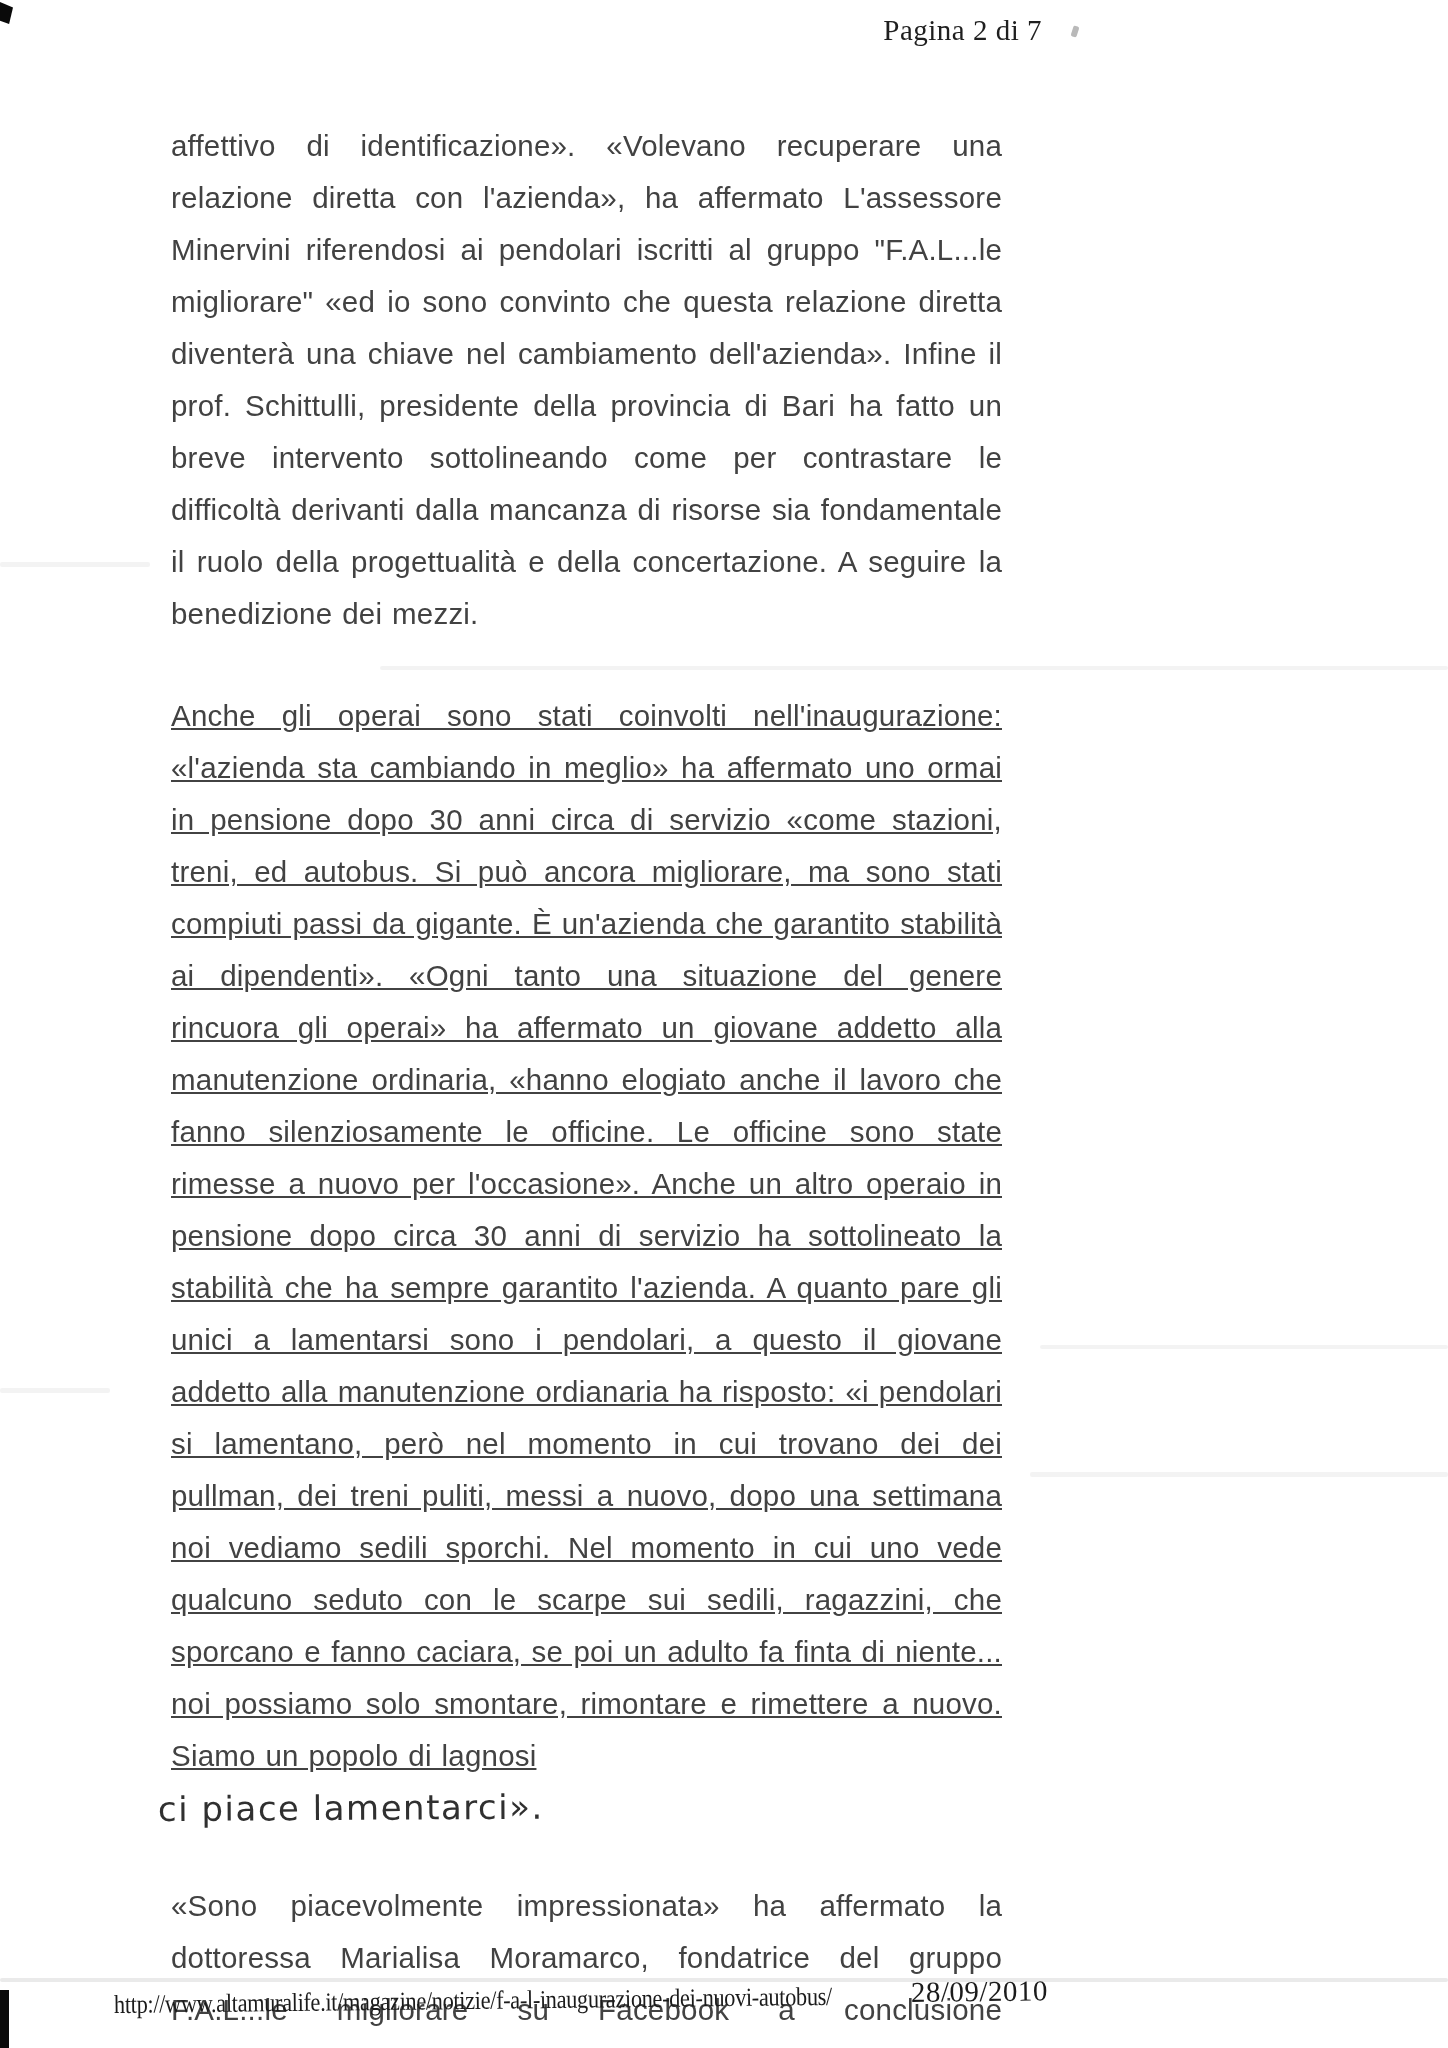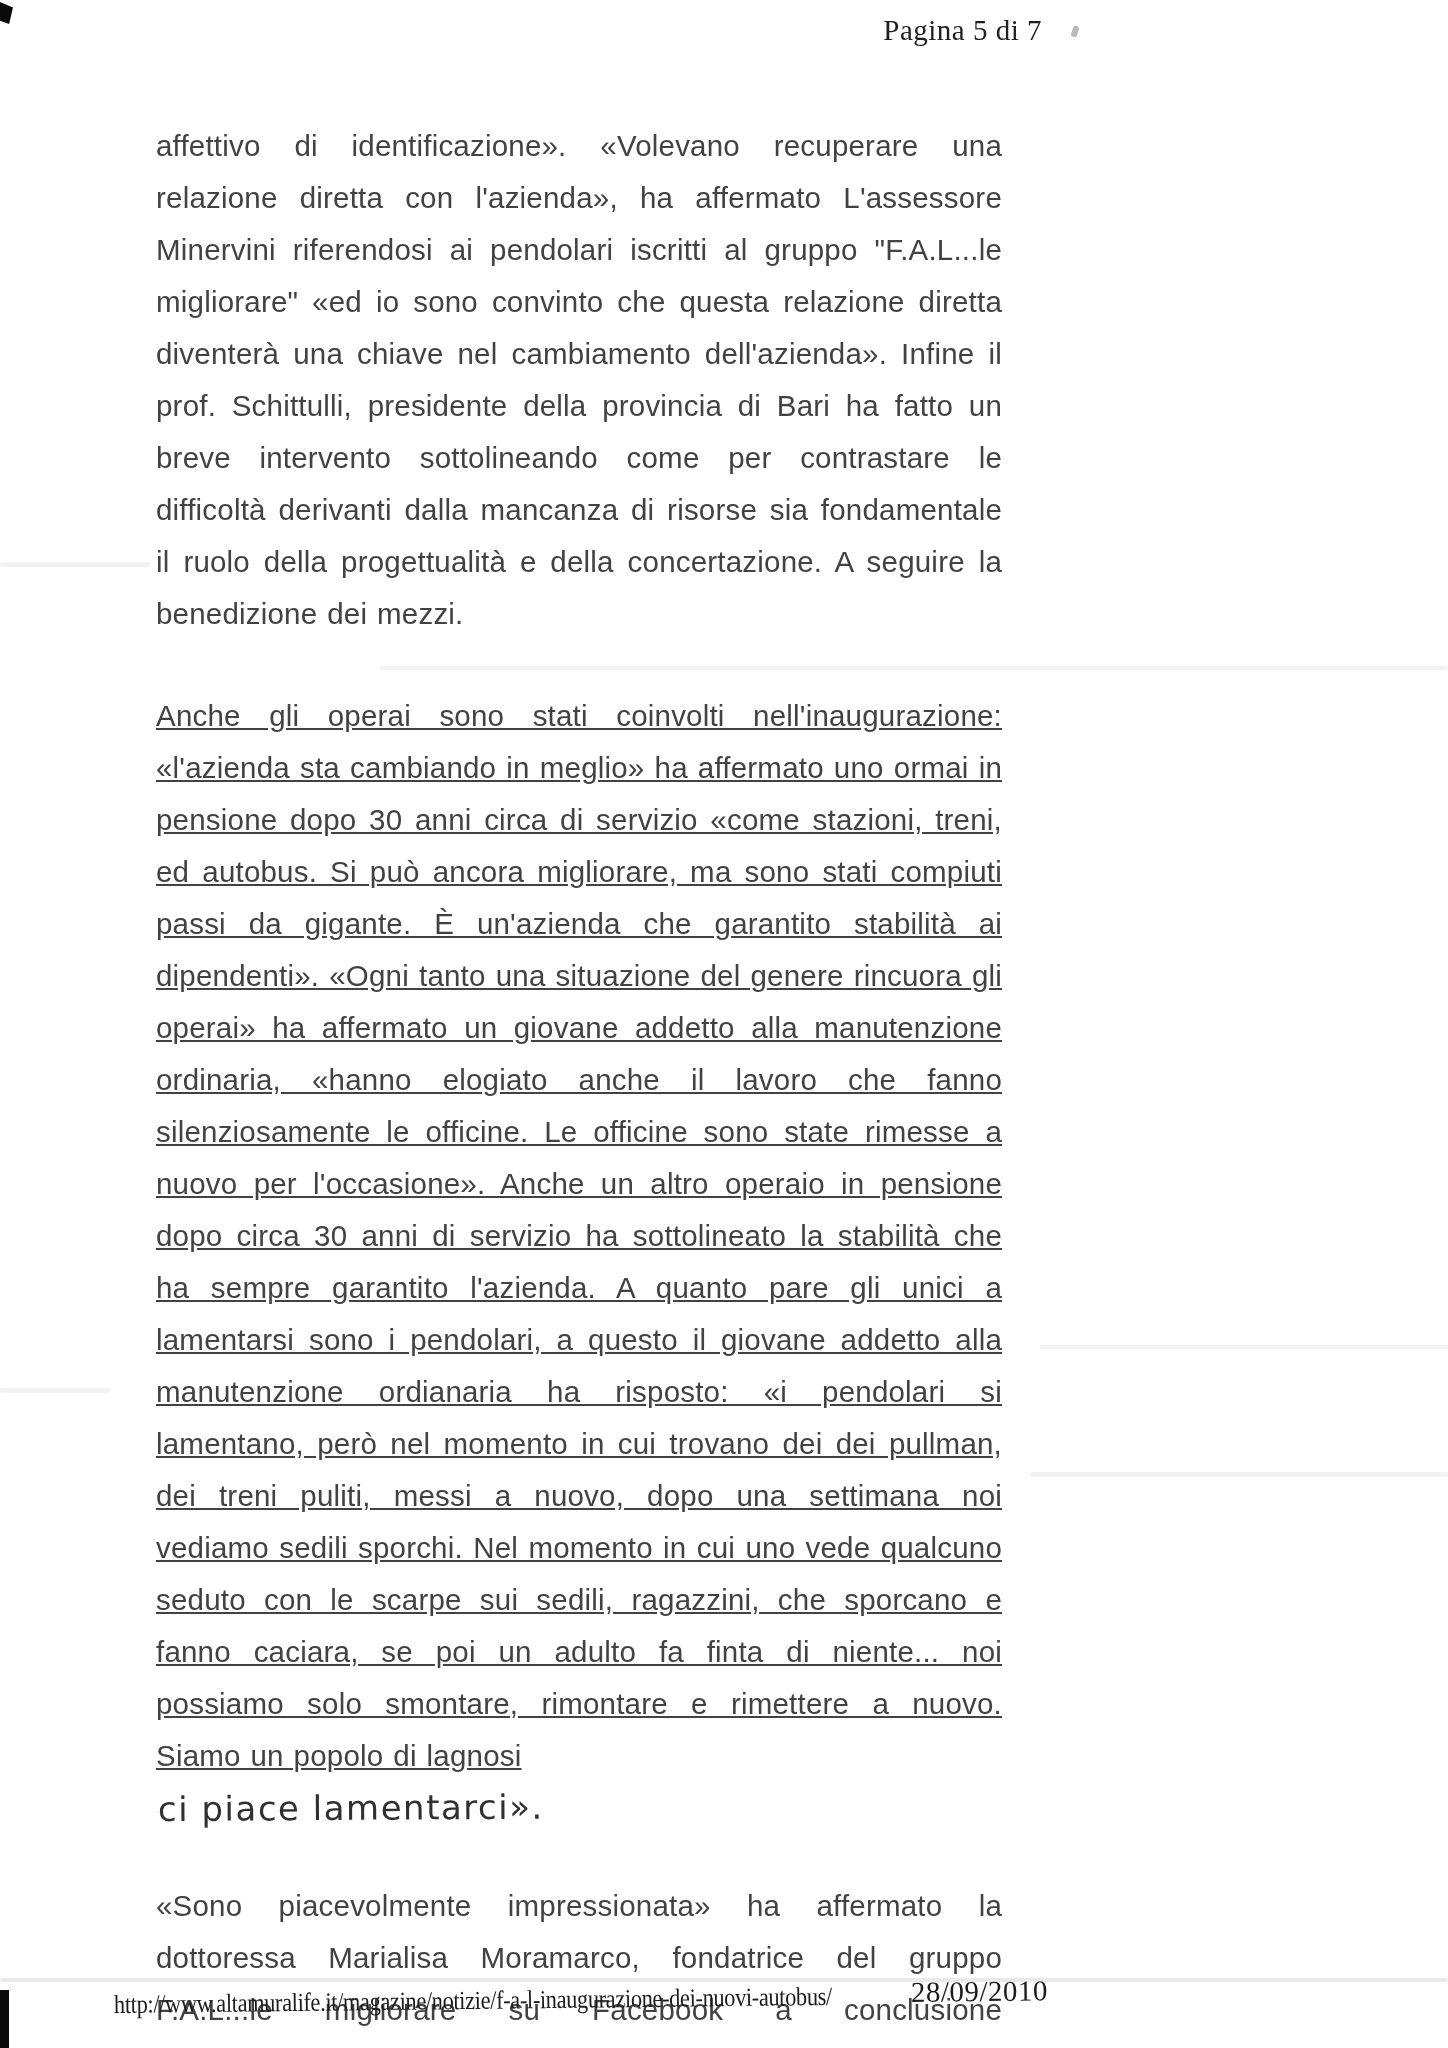--- a/index.html
+++ b/index.html
@@ -29,21 +29,21 @@
 
   
   .content {
     position: absolute;
     left: 156px;
     top: 120px;
     width: 846px;
     color: #424242;
   }
   .para {
-    margin: 0 0 50px 0;
+    margin: 0 0 50px 15px;
     font-size: 29.5px;
     line-height: 52px;
     text-align: justify;
     letter-spacing: 0.2px;
     word-spacing: 1.5px;
     text-rendering: optimizeLegibility;
   }
   .para.no-gap { margin-bottom: 2px; text-decoration: underline; }
 
   .handwritten {
@@ -128,21 +128,21 @@
 
   <div class="corner-mark top"></div>
   <div class="speck"></div>
   <div class="streak s1"></div>
   <div class="streak s2"></div>
   <div class="streak s3"></div>
   <div class="streak s4"></div>
   <div class="streak s5"></div>
   <div class="streak s6"></div>
 
-  <div class="page-indicator">Pagina 5 di 7</div>
+  <div class="page-indicator">Pagina 2 di 7</div>
 
   <div class="content">
     <p class="para">affettivo di identificazione». «Volevano recuperare una relazione diretta con l'azienda», ha affermato L'assessore Minervini riferendosi ai pendolari iscritti al gruppo "F.A.L...le migliorare" «ed io sono convinto che questa relazione diretta diventerà una chiave nel cambiamento dell'azienda». Infine il prof. Schittulli, presidente della provincia di Bari ha fatto un breve intervento sottolineando come per contrastare le difficoltà derivanti dalla mancanza di risorse sia fondamentale il ruolo della progettualità e della concertazione. A seguire la benedizione dei mezzi.</p>
 
     <p class="para no-gap">Anche gli operai sono stati coinvolti nell'inaugurazione: «l'azienda sta cambiando in meglio» ha affermato uno ormai in pensione dopo 30 anni circa di servizio «come stazioni, treni, ed autobus. Si può ancora migliorare, ma sono stati compiuti passi da gigante. È un'azienda che garantito stabilità ai dipendenti». «Ogni tanto una situazione del genere rincuora gli operai» ha affermato un giovane addetto alla manutenzione ordinaria, «hanno elogiato anche il lavoro che fanno silenziosamente le officine. Le officine sono state rimesse a nuovo per l'occasione». Anche un altro operaio in pensione dopo circa 30 anni di servizio ha sottolineato la stabilità che ha sempre garantito l'azienda. A quanto pare gli unici a lamentarsi sono i pendolari, a questo il giovane addetto alla manutenzione ordianaria ha risposto: «i pendolari si lamentano, però nel momento in cui trovano dei dei pullman, dei treni puliti, messi a nuovo, dopo una settimana noi vediamo sedili sporchi. Nel momento in cui uno vede qualcuno seduto con le scarpe sui sedili, ragazzini, che sporcano e fanno caciara, se poi un adulto fa finta di niente... noi possiamo solo smontare, rimontare e rimettere a nuovo. Siamo un popolo di lagnosi</p>
 
     <p class="handwritten">ci piace lamentarci».</p>
 
     <p class="para">«Sono piacevolmente impressionata» ha affermato la dottoressa Marialisa Moramarco, fondatrice del gruppo F.A.L...le migliorare su Facebook a conclusione dell'inaugurazione « è un riconoscimento del lavoro che stiamo facendo, a parte l'invito, già essere citati durante un discorso pubblico sia dal presidente Colamussi che dall'Assessore</p>
   </div>

